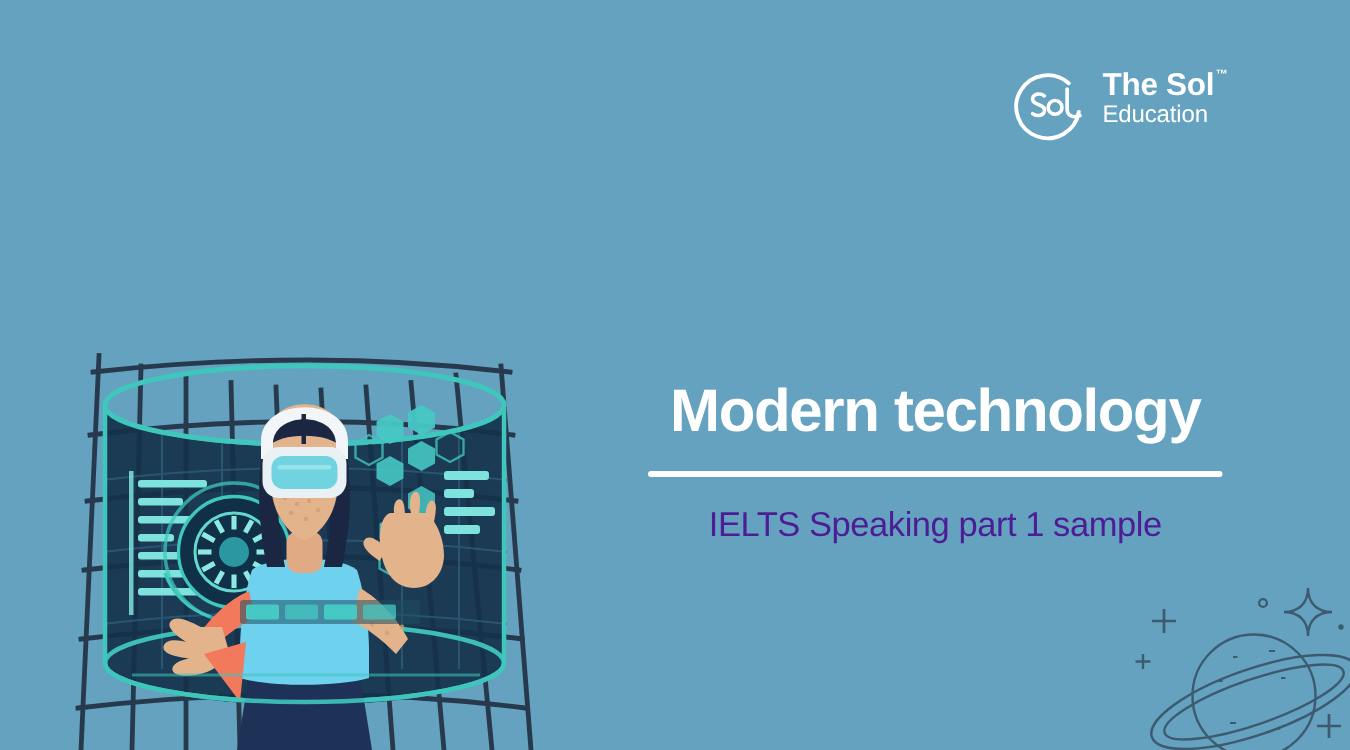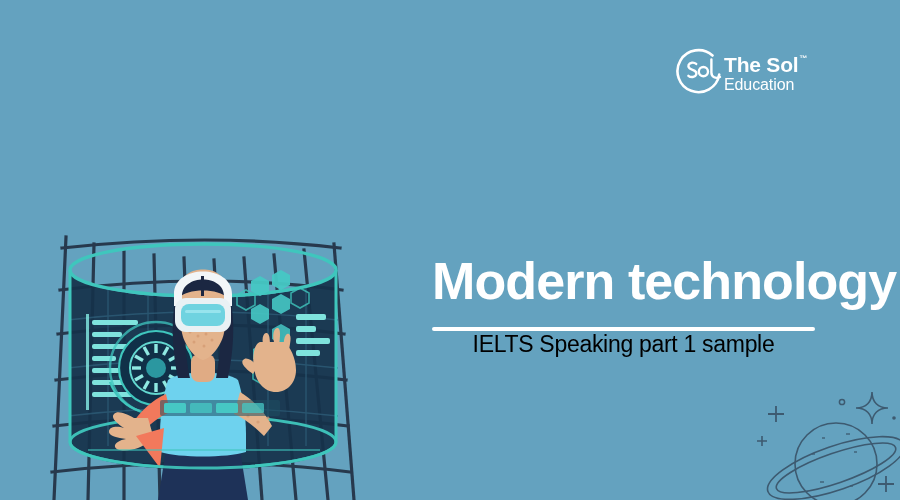--- a/index.html
+++ b/index.html
@@ -19,21 +19,22 @@
     font-family: "Liberation Sans", sans-serif;
     -webkit-font-smoothing: antialiased;
   }
 
   
   .logo {
     position: absolute;
     left: 674px;
     top: 46px;
     display: flex;
-    align-items: flex-end;
+    align-items: flex-start;
+    gap: 11px;
   }
   .logo-mark {
     width: 50px;
     height: 50px;
     flex: 0 0 50px;
     display: block;
   }
   .logo-words {
     display: block;
     line-height: 1;
@@ -70,37 +71,38 @@
   
   .textblock {
     position: absolute;
     left: 432px;
     top: 252px;
     width: 383px;
   }
   .title {
     margin: 0;
     color: #ffffff;
-    font-size: 52px;
+    font-size: 40px;
     font-weight: 700;
     letter-spacing: -0.9px;
     line-height: 1.12;
     text-align: center;
     white-space: nowrap;
   }
   .rule {
     height: 4px;
     width: 100%;
     background: #ffffff;
     border-radius: 2px;
     margin: 17px 0 0 0;
   }
   .subtitle {
     margin: 0;
-    color: #000000;
+    padding-top: 18px;
+    color: #4c1d95;
     font-size: 23px;
     font-weight: 400;
     letter-spacing: -0.3px;
     line-height: 1.2;
     text-align: center;
     white-space: nowrap;
   }
 
   
   .illustration {

